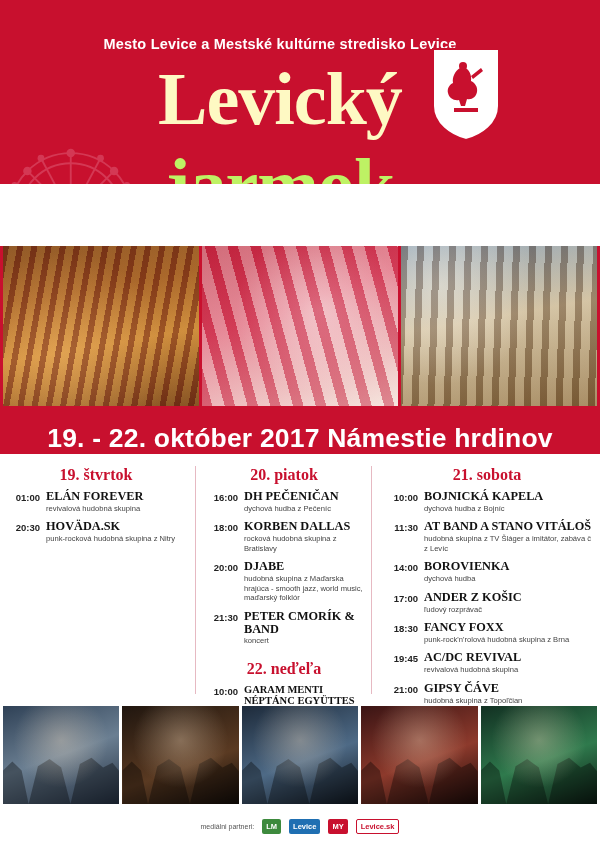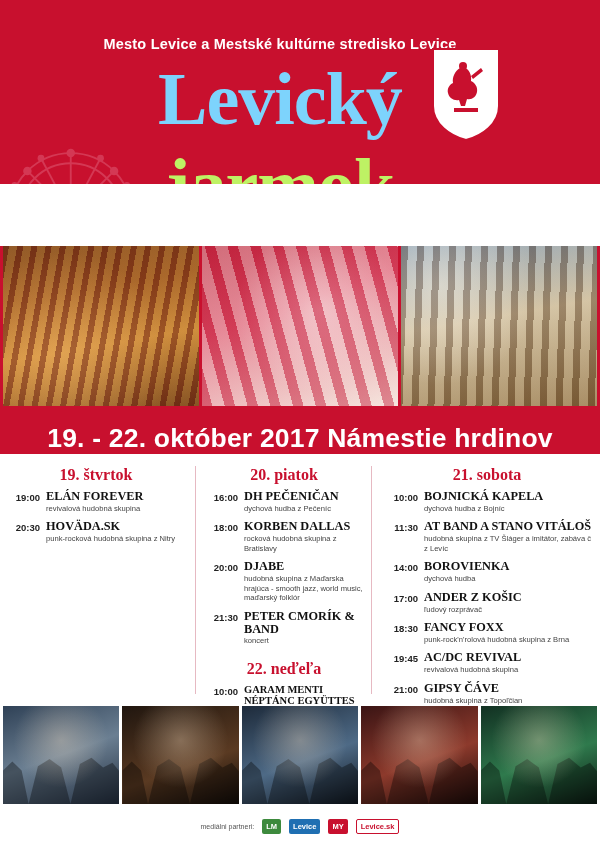--- a/index.html
+++ b/index.html
@@ -24,21 +24,21 @@
   }
   .organizer {
     position: absolute; left: 0; top: 36px; width: 560px;
     text-align: center;
     color: #fff; font-size: 14.5px; font-weight: bold;
     letter-spacing: .2px;
   }
   .title1 {
     position: absolute; left: 0; top: 62px; width: 560px;
     text-align: center;
-    color: #7dd3fc; font-size: 74px; font-weight: bold;
+    color: #fef9c3; font-size: 74px; font-weight: bold;
     letter-spacing: -1px; line-height: 1;
     font-family: "Liberation Serif", serif;
   }
   .title2 {
     position: absolute; left: 0; top: 148px; width: 560px;
     text-align: center;
     color: #bef264; font-size: 74px; font-weight: bold;
     letter-spacing: -1px; line-height: 1;
     font-family: "Liberation Serif", serif;
   }
@@ -227,21 +227,21 @@
     <span>19. - 22. október 2017 Námestie hrdinov</span>
   </div>
 
   <div class="program">
 
     <div class="col col-left">
       <div class="inner">
         <div class="day-head">19. štvrtok</div>
 
         <div class="entry">
-          <div class="etime">19:00</div>
+          <div class="etime">01:00</div>
           <div class="ebody">
             <div class="ename">ELÁN FOREVER</div>
             <div class="edesc">revivalová hudobná skupina</div>
           </div>
         </div>
         <div class="entry">
           <div class="etime">20:30</div>
           <div class="ebody">
             <div class="ename">HOVÄDA.SK</div>
             <div class="edesc">punk-rocková hudobná skupina z Nitry</div>

